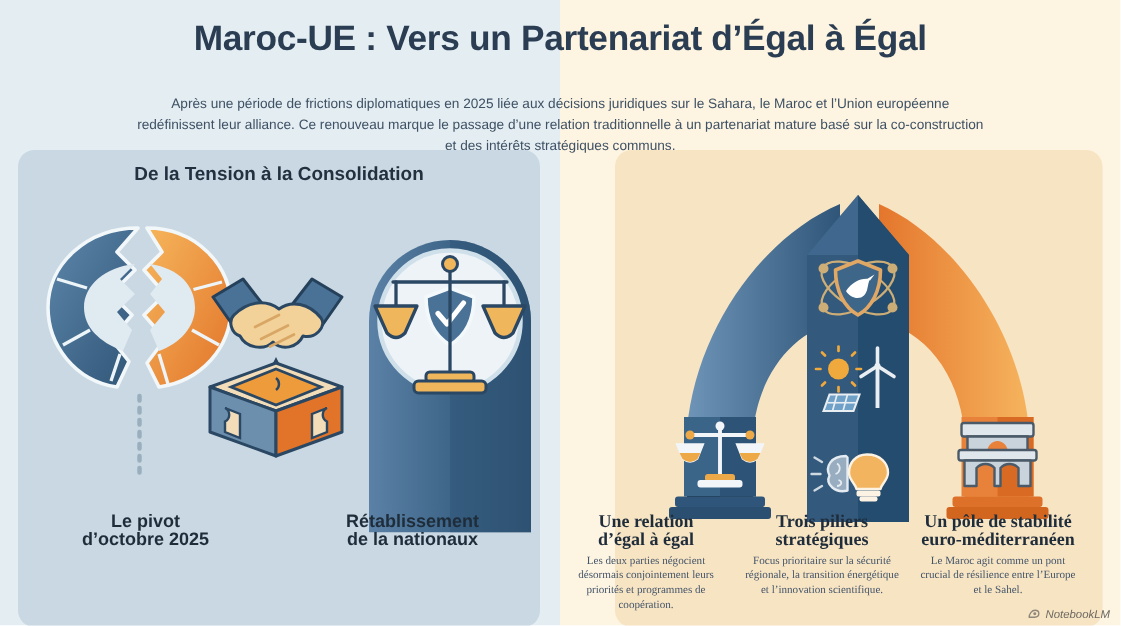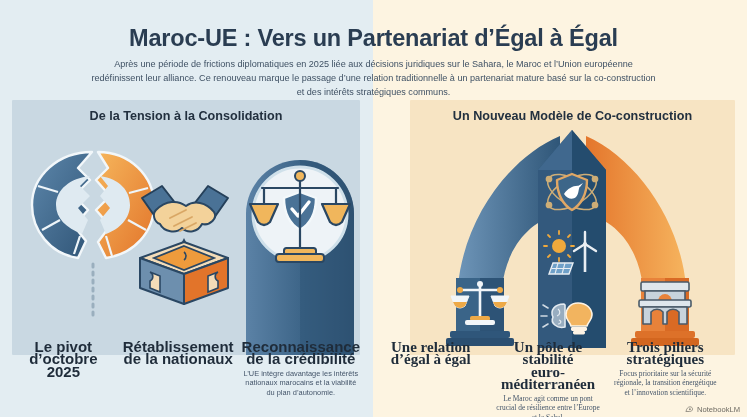--- a/index.html
+++ b/index.html
@@ -10,65 +10,65 @@
   }
   #stage {
     position: relative;
     width: 747px; height: 417px;
     background: linear-gradient(to right, #e3edf2 0%, #e3edf2 50%, #fdf4e1 50%, #fdf4e1 100%);
   }
   
   .header {
     position: absolute; left: 0; top: 0; width: 747px; height: 96px;
     text-align: center;
-    padding-top: 23px;
+    padding-top: 10px;
   }
   .title {
     font-size: 23.5px; font-weight: bold; color: #2a3d52;
     letter-spacing: -0.2px; line-height: 30px;
   }
   .subtitle {
-    margin-top: 4px;
+    margin-top: 22px;
     font-size: 9.1px; color: #3f5164; line-height: 14px;
     padding: 0 90px;
   }
   
   .panel {
-    position: absolute; top: 100px; height: 255px;
-    border-radius: 1px;
+    position: absolute; top: 100px; height: 318px;
+    border-radius: 11px;
     overflow: hidden;
   }
   .panel-left  { left: 12px;  width: 348px; background: #c9d8e2; }
   .panel-right { left: 410px; width: 325px; background: #f7e4c3; }
   .panel-title {
     position: absolute; top: 9px; left: 0; width: 100%;
     text-align: center; font-size: 12.6px; font-weight: bold; color: #22303f;
   }
   .art { position: absolute; left: 0; top: 28px; width: 100%; height: 227px; }
 
   
   .caps {
     position: absolute; top: 341px; height: 76px;
     display: flex;
   }
   .caps-left  { left: 8px;  width: 356px; }
   .caps-right { left: 372px; width: 352px; font-family: Liberation Serif, serif; }
   .cap { flex: 1; text-align: center; padding: 0 4px; }
   .cap-h {
-    font-size: 15px; font-weight: bold; color: #1f2c3a; line-height: 12.4px;
+    font-size: 12px; font-weight: bold; color: #1f2c3a; line-height: 12.4px;
     white-space: pre-line;
   }
   .cap-b {
     margin-top: 3px;
     font-size: 7.4px; color: #44556a; line-height: 9.6px;
   }
   .wm {
     position: absolute; right: 7px; bottom: 3px;
     font-size: 7.6px; color: #6d6a62;
-    display: flex; align-items: center; gap: 3px;
+    display: flex; align-items: center; gap: 3px; font-style: italic;
   }
   .wm-glyph { display: inline-block; width: 9px; height: 9px; opacity: .75; }
   svg { display: block; }
 </style>
 </head>
 <body>
 
 <div id="stage">
 
   <div class="header">
@@ -171,21 +171,20 @@
           <path d="M10,52 L38,52 L30,70 Q24,76 18,70 Z" fill="#f0b65c" stroke="#2a4763" stroke-width="2.2" stroke-linejoin="round"></path>
           <path d="M82,52 L110,52 L102,70 Q96,76 90,70 Z" fill="#f0b65c" stroke="#2a4763" stroke-width="2.2" stroke-linejoin="round"></path>
           <rect x="44" y="96" width="32" height="7" rx="2.5" fill="#f0b65c" stroke="#2a4763" stroke-width="2"></rect>
           <rect x="36" y="102" width="48" height="8" rx="3" fill="#f0b65c" stroke="#2a4763" stroke-width="2"></rect>
         </g>
       </svg>
     </div>
   </div>
 
   <div class="panel panel-right">
-    <div class="panel-title">Un Nouveau Modèle de Co-construction</div>
 
     <div class="art">
       <svg viewBox="0 0 325 227" width="325" height="227">
         <defs>
           <linearGradient id="blueRamp" x1="0" y1="0" x2="1" y2="0">
             <stop offset="0" stop-color="#6e95b8"></stop>
               <stop offset="1" stop-color="#2f5678"></stop>
           </linearGradient>
           <linearGradient id="orangeRamp" x1="0" y1="0" x2="1" y2="0">
             <stop offset="0" stop-color="#e4762c"></stop>
@@ -317,41 +316,37 @@
 
   <div class="caps caps-left">
     <div class="cap">
       <div class="cap-h">Le pivot
 d’octobre 2025</div>
     </div>
     <div class="cap">
       <div class="cap-h">Rétablissement
 de la nationaux</div>
     </div>
-    <div class="cap">
-      <div class="cap-h">Reconnaissance
-de la crédibilité</div>
-      <div class="cap-b">L’UE intègre davantage les intérêts nationaux marocains et la viabilité du plan d’autonomie.</div>
-    </div>
   </div>
 
   <div class="caps caps-right">
     <div class="cap">
       <div class="cap-h">Une relation
 d’égal à égal</div>
+      <div class="cap-b">Les deux parties négocient désormais conjointement leurs priorités et programmes de coopération.</div>
+    </div>
+    <div class="cap">
+      <div class="cap-h">Trois piliers
+stratégiques</div>
+      <div class="cap-b">Focus prioritaire sur la sécurité régionale, la transition énergétique et l’innovation scientifique.</div>
     </div>
     <div class="cap">
       <div class="cap-h">Un pôle de stabilité
 euro-méditerranéen</div>
       <div class="cap-b">Le Maroc agit comme un pont crucial de résilience entre l’Europe et le Sahel.</div>
-    </div>
-    <div class="cap">
-      <div class="cap-h">Trois piliers
-stratégiques</div>
-      <div class="cap-b">Focus prioritaire sur la sécurité régionale, la transition énergétique et l’innovation scientifique.</div>
     </div>
   </div>
 
   <div class="wm">
     <span class="wm-glyph">
       <svg viewBox="0 0 10 10" width="9" height="9">
         <path d="M1.2,7.6 C1.2,4.4 3.4,2 5.6,2 C7.3,2 8.4,3.1 8.4,4.5 C8.4,6.2 6.9,7.2 5.2,7.2 L1.2,7.2 Z" fill="none" stroke="#6d6a62" stroke-width="1"></path>
         <circle cx="5.4" cy="4.7" r="1.1" fill="#6d6a62"></circle>
       </svg>
     </span>

